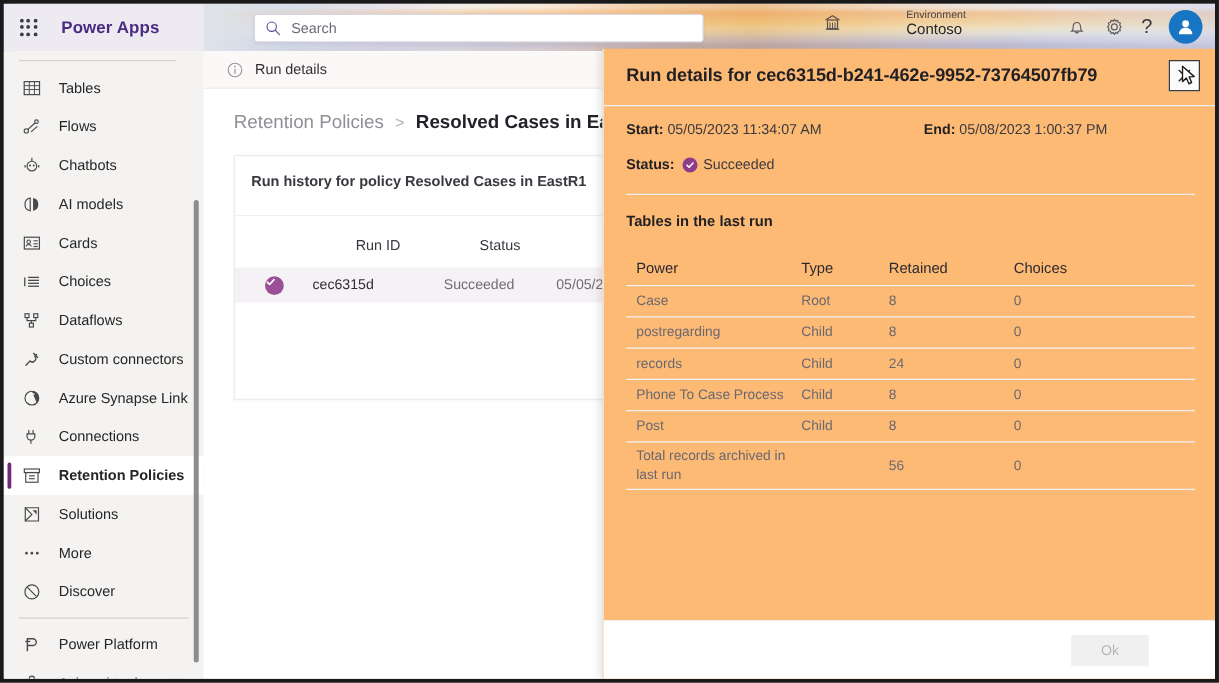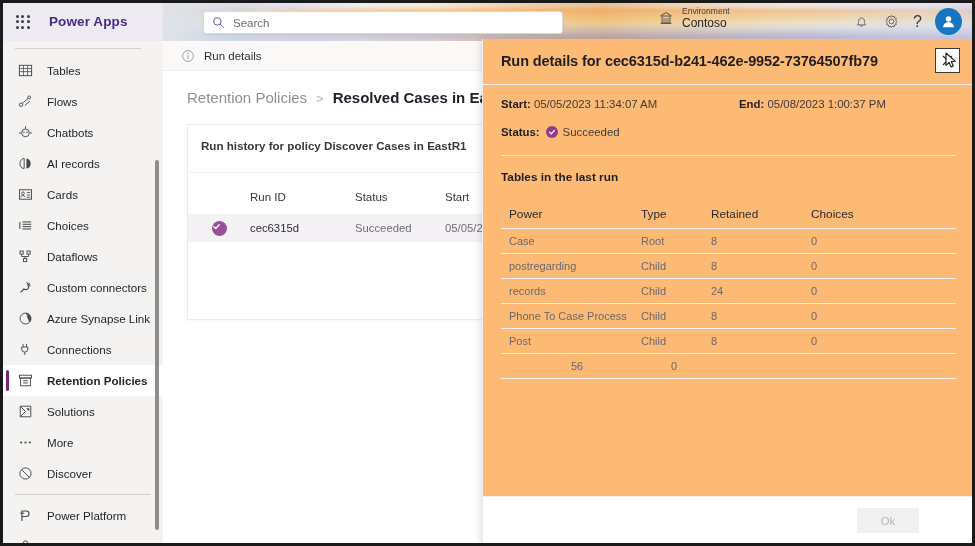--- a/index.html
+++ b/index.html
@@ -74,21 +74,21 @@
     display: flex; align-items: center; padding-left: 8px;
     box-shadow: 0 1px 2px rgba(0,0,0,.06);
   }
   .search-icon { width: 13px; height: 13px; flex: 0 0 auto; }
   .search-ph { margin-left: 8px; font-size: 11.5px; color: #6d6a74; }
   .env-wrap {
     position: absolute; left: 655px; top: 4px; z-index: 4;
     display: flex; align-items: center; gap: 8px;
   }
   .env-icon { width: 16px; height: 16px; opacity: .82; }
-  .env-text { line-height: 1.12; }
+  .env-text { line-height: 1.12; margin-left: 43px; }
   .env-label { font-size: 8.5px; color: #474249; }
   .env-value { font-size: 12px; color: #262329; }
   .hdr-icons {
     position: absolute; right: 10px; top: 5px; z-index: 4;
     display: flex; align-items: center; gap: 13px;
   }
   .hicon { width: 17px; height: 17px; opacity: .78; cursor: pointer; }
   .help-glyph { font-size: 16px; color: #3a3740; cursor: pointer; line-height: 1; }
   .avatar {
     width: 27px; height: 27px; border-radius: 50%;
@@ -154,21 +154,21 @@
     background: #fff; border: 1px solid #ececec;
     box-shadow: 0 1px 3px rgba(0,0,0,.045);
   }
   .card-title {
     position: absolute; left: 13px; top: 14px;
     font-size: 11.6px; font-weight: bold; color: #3a373f;
   }
   .card-hdr-line { position: absolute; left: 0; top: 47px; width: 440px; height: 1px; background: #f2f1f0; }
   .tbl-head {
     position: absolute; left: 0; top: 58px; width: 440px; height: 28px;
-    display: flex; align-items: center; font-size: 11.5px; color: #3a373f;
+    display: flex; align-items: center; font-size: 11.5px; color: #3a373f; text-align: center;
   }
   .tbl-head span, .tbl-row span { display: block; }
   .c-chk { width: 62px; }
   .c-id { width: 105px; }
   .c-st { width: 90px; }
   .c-sr { width: 120px; }
   .tbl-row {
     position: absolute; left: 0; top: 89px; width: 440px; height: 28px;
     display: flex; align-items: center;
     background: #f5f2f5; font-size: 11.3px; color: #6f6c74;
@@ -359,21 +359,21 @@
           <line x1="14.8" y1="8.4" x2="14.8" y2="10.5" stroke="#2b2b2b" stroke-width="1"></line>
         </svg>
         <span class="s-lb">Chatbots</span>
       </div>
 
       <div class="side-item">
         <svg class="s-ic" viewBox="0 0 18 18">
           <path d="M7.6 3.6 a5.5 5.5 0 0 0 0 10.8 z" fill="none" stroke="#2b2b2b" stroke-width="1"></path>
           <path d="M10 3.6 a5.5 5.5 0 0 1 0 10.8 z" fill="#2b2b2b"></path>
         </svg>
-        <span class="s-lb">AI records</span>
+        <span class="s-lb">AI models</span>
       </div>
 
       <div class="side-item">
         <svg class="s-ic" viewBox="0 0 18 18">
           <rect x="2.6" y="4" width="12.8" height="10" fill="none" stroke="#2b2b2b" stroke-width="1"></rect>
           <circle cx="6.3" cy="7.8" r="1.5" fill="none" stroke="#2b2b2b" stroke-width=".9"></circle>
           <path d="M4 11.8 a2.4 2.4 0 0 1 4.6 0" fill="none" stroke="#2b2b2b" stroke-width=".9"></path>
           <line x1="10.4" y1="7" x2="14" y2="7" stroke="#2b2b2b" stroke-width=".9"></line>
           <line x1="10.4" y1="9.6" x2="14" y2="9.6" stroke="#2b2b2b" stroke-width=".9"></line>
           <line x1="10.4" y1="11.9" x2="14" y2="11.9" stroke="#2b2b2b" stroke-width=".9"></line>
@@ -503,21 +503,21 @@
       <span class="cmd-lb">Run details</span>
     </div>
 
     <div class="breadcrumb">
       <span class="bc-1">Retention Policies</span>
       <span class="bc-sep">&gt;</span>
       <span class="bc-2">Resolved Cases in EastR1</span>
     </div>
 
     <div class="card">
-      <div class="card-title">Run history for policy Discover Cases in EastR1</div>
+      <div class="card-title">Run history for policy Resolved Cases in EastR1</div>
       <div class="card-hdr-line"></div>
 
       <div class="tbl-head">
         <span class="c-chk"></span>
         <span class="c-id">Run ID</span>
         <span class="c-st">Status</span>
         <span class="c-sr">Start</span>
       </div>
 
       <div class="tbl-row">
@@ -608,20 +608,21 @@
         <span class="p-c3">8</span>
         <span class="p-c4">0</span>
       </div>
       <div class="ptbl-row">
         <span class="p-c1">Post</span>
         <span class="p-c2">Child</span>
         <span class="p-c3">8</span>
         <span class="p-c4">0</span>
       </div>
       <div class="ptbl-row total">
+        <span class="p-c1">Total records archived in last run</span>
         <span class="p-c2"></span>
         <span class="p-c3">56</span>
         <span class="p-c4">0</span>
       </div>
     </div>
 
     <div class="panel-foot">
       <button class="ok-btn" disabled="">Ok</button>
     </div>
 

